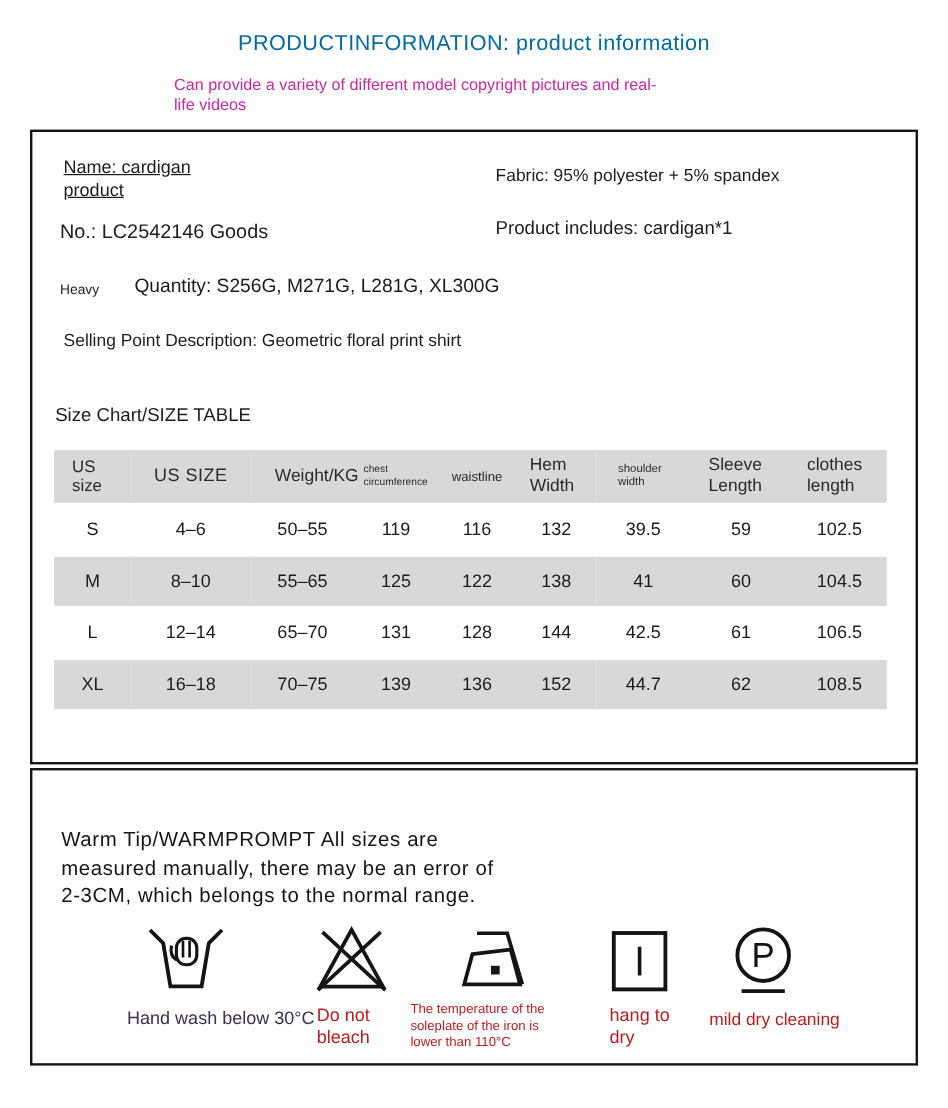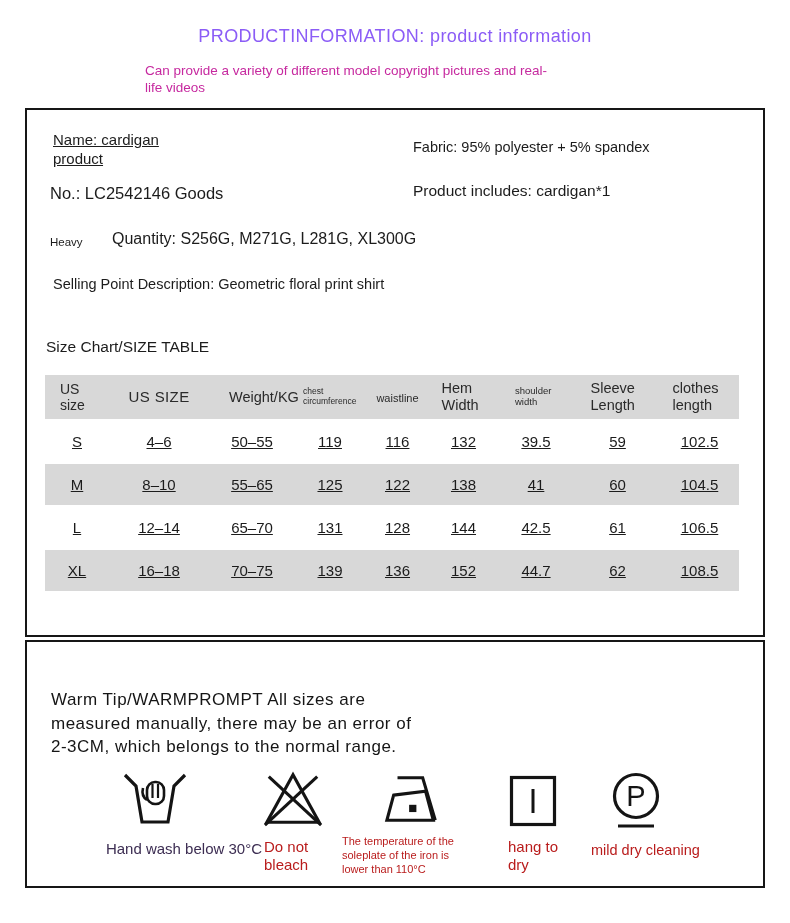--- a/index.html
+++ b/index.html
@@ -3,42 +3,42 @@
 <meta charset="utf-8">
 <style>
   html,body{margin:0;padding:0;background:#ffffff;}
   .page{
     position:relative;width:790px;height:923px;background:#ffffff;overflow:hidden;
     font-family:"Liberation Sans", sans-serif;color:#1c1c1c;
   }
   .abs{position:absolute;}
   .page-title{
     top:26px;left:0;width:100%;text-align:center;
-    font-size:18px;font-weight:500;letter-spacing:.4px;color:#8b5cf6;
+    font-size:18px;font-weight:500;letter-spacing:.4px;color:#0369a1;
   }
   .promo-subtitle{
     left:145px;top:63px;width:412px;
     font-size:13.5px;line-height:16.5px;color:#c6299f;
   }
   .panel{
     left:25px;width:740px;border:2px solid #161616;background:#ffffff;box-sizing:border-box;
   }
   .panel-1{top:108px;height:529px;}
   .panel-2{top:640px;height:248px;}
   .product-name{left:26px;top:20px;width:124px;font-size:15px;line-height:19px;text-decoration:underline;}
   .product-fabric{left:386px;top:29px;font-size:14.5px;}
   .product-number{left:23px;top:74px;font-size:16.5px;}
   .product-includes{left:386px;top:72px;font-size:15.5px;}
   .weight-label{left:23px;top:126px;font-size:11.5px;}
   .product-quantity{left:85px;top:120px;font-size:16px;}
   .selling-point{left:26px;top:166px;font-size:14.5px;}
   .size-chart-title{left:19px;top:228px;font-size:15.5px;}
   .size-table{
     left:18px;top:263px;width:694px;
-    border-collapse:separate;border-spacing:0 2px;table-layout:fixed;text-decoration:underline;
+    border-collapse:separate;border-spacing:0 2px;table-layout:fixed;
   }
   .size-table th,.size-table td{padding:0;text-align:center;vertical-align:middle;font-weight:normal;}
   .size-table thead th{height:44px;background:#d8d8d8;}
   .size-table tbody td{height:41px;font-size:15px;color:#1b1b1b;}
   .size-table tbody tr.striped td{background:#d8d8d8;}
   .hc{display:inline-block;text-align:left;color:#2a2a2a;overflow-wrap:break-word;word-wrap:break-word;}
   .hc0{width:34px;font-size:14px;line-height:16px;}
   .hc1{width:auto;font-size:15px;letter-spacing:.4px;}
   .hc2{width:auto;font-size:14.5px;margin-left:20px;}
   .hc3{width:54px;font-size:8.5px;line-height:10.5px;}

